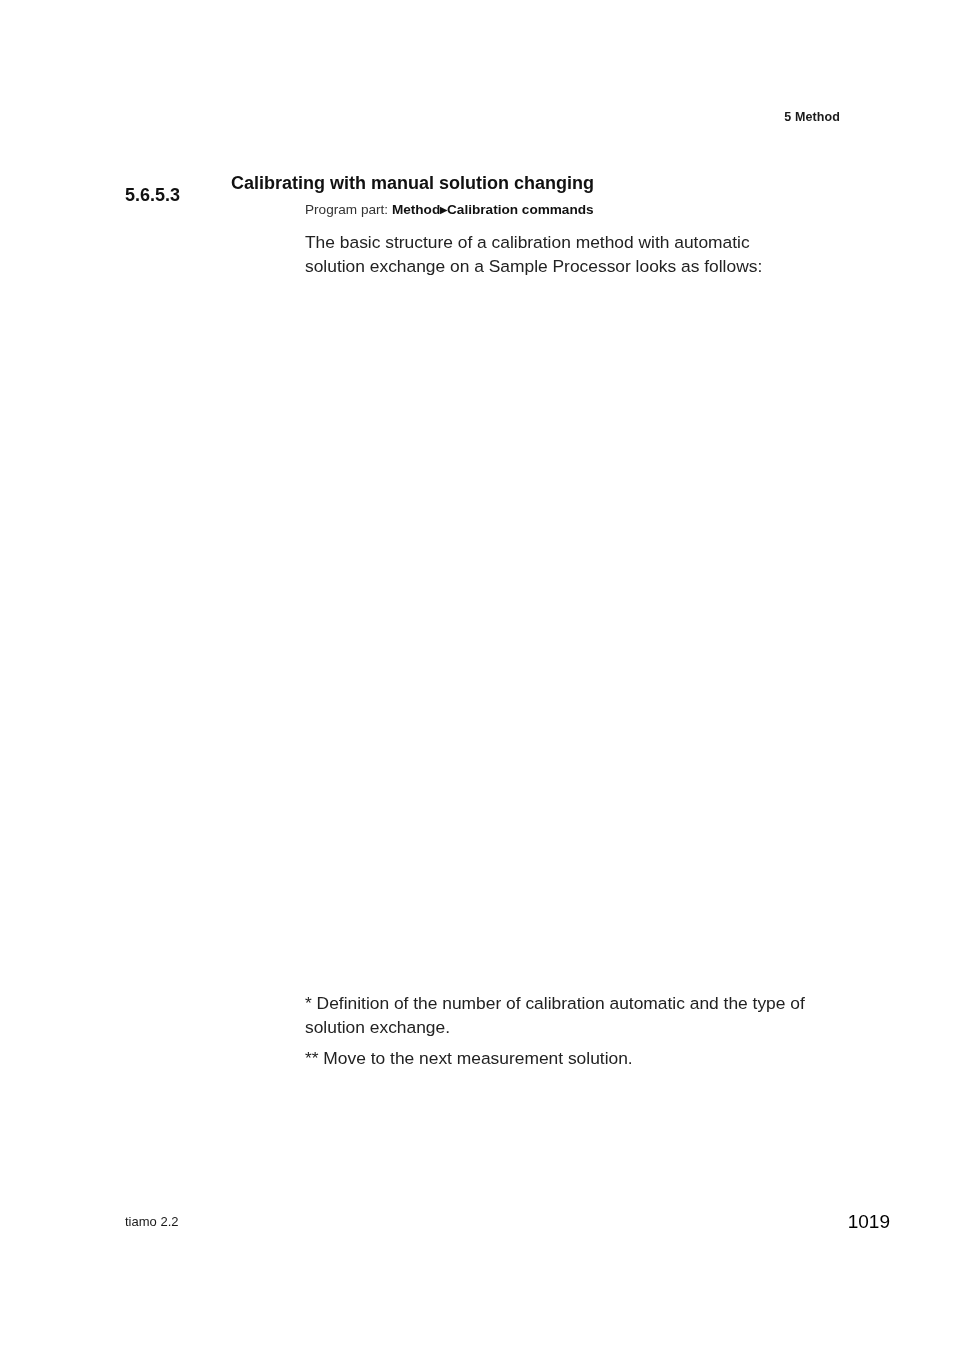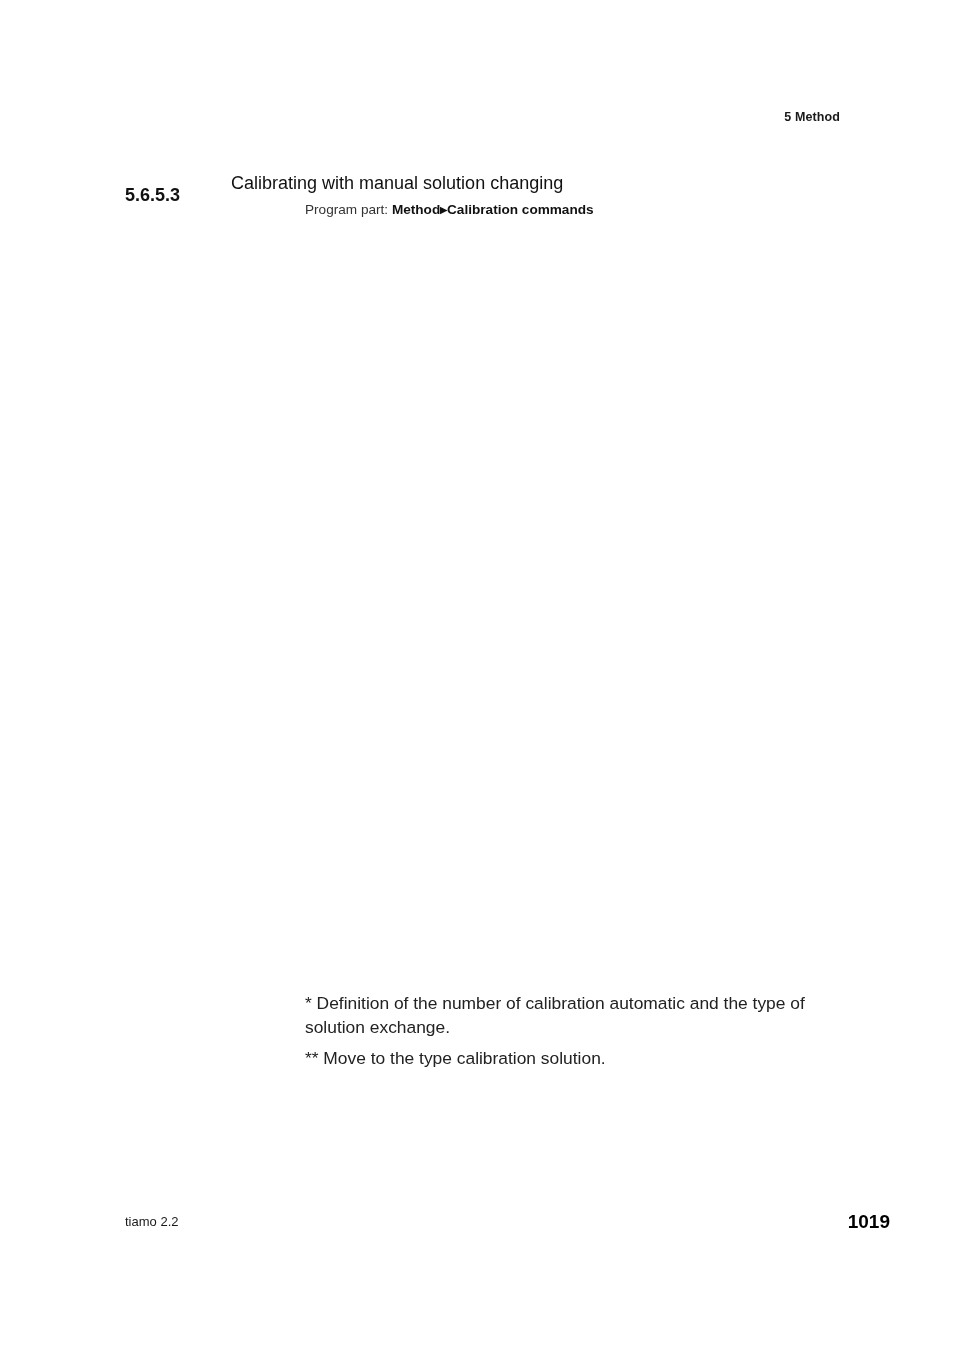--- a/index.html
+++ b/index.html
@@ -11,31 +11,31 @@
 
   
   #header-marker{position:absolute;left:125px;top:74px;display:flex;gap:2.3px;}
   #header-chapter{position:absolute;right:114px;top:70px;font-size:12.5px;
        font-weight:bold;color:#1a1a1a;letter-spacing:.1px;margin-top:40px;}
 
   
   .para{position:absolute;left:305px;font-size:17.4px;line-height:23.6px;color:#222;}
   #para-intro{top:108px;width:540px;}
   #sec-num{position:absolute;left:125px;top:185px;font-size:18px;font-weight:bold;color:#111;}
-  #sec-title{position:absolute;left:231px;top:173px;font-size:18px;font-weight:normal;color:#111;}
+  #sec-title{position:absolute;left:231px;top:173px;font-size:18px;font-weight:bold;color:#111;}
   #program-part{position:absolute;left:305px;top:201px;font-size:13.6px;color:#333;text-align:right;}
   #program-part b{font-weight:bold;color:#111;}
   #para-struct{top:231px;width:500px;}
   #note-1{top:992px;width:545px;}
   #note-2{top:1047px;width:545px;}
 
   
   #footer-product{position:absolute;left:125px;top:1214px;font-size:13px;color:#1a1a1a;text-align:center;}
   #footer-marker{position:absolute;right:115px;top:1221px;display:flex;gap:2.3px;}
-  #footer-page{position:absolute;right:64px;top:1211px;font-size:19px;font-weight:bold;color:#000;}
+  #footer-page{position:absolute;right:64px;top:1211px;font-size:19px;font-weight:normal;color:#000;}
 
   
   #flow{position:absolute;left:300px;top:290px;width:400px;height:690px;}
 </style>
 </head>
 <body>
 
 <div class="page">
 
   <div id="header-marker"></div>
@@ -43,22 +43,23 @@
 
 
   <div id="sec-num">5.6.5.3</div>
   <div id="sec-title">Calibrating with manual solution changing</div>
 
   <div id="program-part">
     <span>Program part:</span>
     <b>Method</b><b class="sep">▸</b><b>Calibration commands</b>
   </div>
 
+  <div class="para" id="para-struct">The basic structure of a calibration method with automatic solution exchange on a Sample Processor looks as follows:</div>
 
   <div id="flow"></div>
 
   <div class="para" id="note-1">* Definition of the number of calibration automatic and the type of solution exchange.</div>
-  <div class="para" id="note-2">** Move to the type calibration solution.</div>
+  <div class="para" id="note-2">** Move to the next measurement solution.</div>
 
   <div id="footer-product">tiamo 2.2</div>
   <div id="footer-marker"></div>
   <div id="footer-page">1019</div>
 </div>
 
 </body></html>

